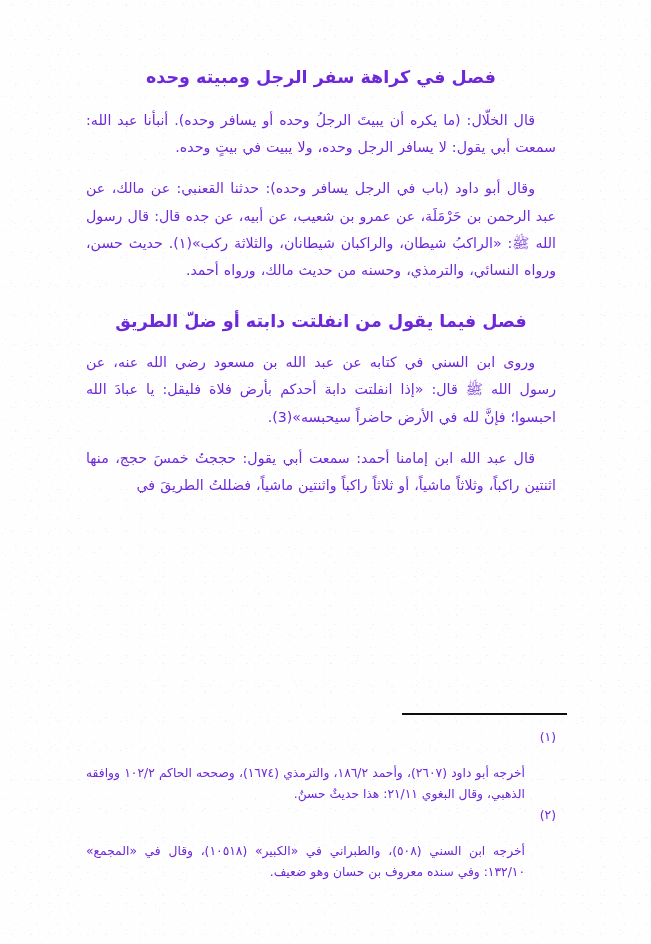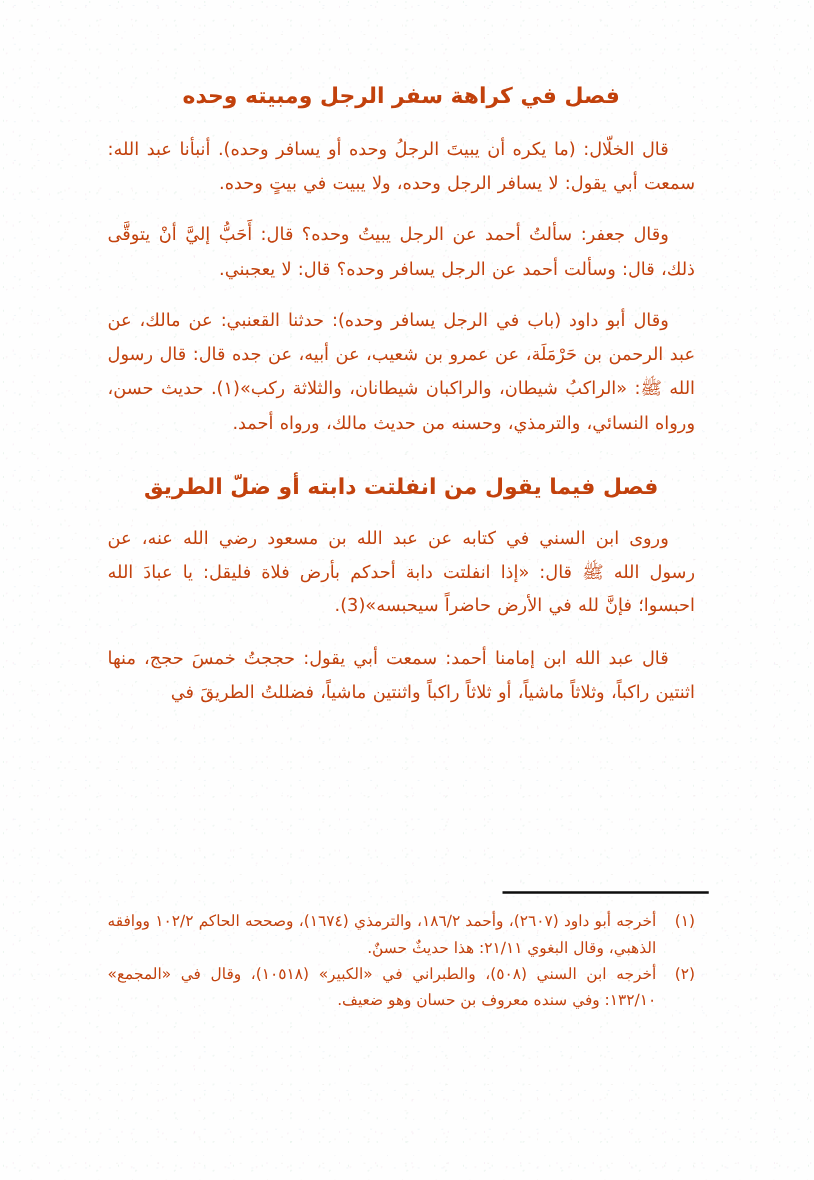--- a/index.html
+++ b/index.html
@@ -11,21 +11,21 @@
 
   
   #page {
     position: relative;
     width: 651px;
     height: 944px;
     margin: 0 auto;
     background-color: #fefefe;
     overflow: hidden;
     font-family: "DejaVu Sans", "Liberation Sans", sans-serif;
-    color: #c2410c;
+    color: #6d28d9;
     direction: rtl;
     text-align: justify;
   }
 
   
   #paper-grain {
     position: absolute;
     inset: 0;
     pointer-events: none;
     opacity: .42;
@@ -107,20 +107,21 @@
     flex: 0 0 auto;
     width: 27px;
     text-align: right;
     padding-left: 4px;
   }
 
   .footnote-text {
     flex: 1 1 auto;
     text-align: justify;
     text-justify: inter-word;
+    margin-top: 36px;
   }
 
   
   #page-number {
     position: absolute;
     top: 840px;
     left: 0;
     right: 0;
     text-align: center;
     font-size: 15px;
@@ -134,21 +135,20 @@
 <div id="page">
 
   <div id="paper-grain"></div>
 
   <div id="content">
 
     <h2 class="section-heading" id="heading-one">فصل في كراهة سفر الرجل ومبيته وحده</h2>
 
     <p class="body-paragraph">قال الخلّال: (ما يكره أن يبيتَ الرجلُ وحده أو يسافر وحده). أنبأنا عبد الله: سمعت أبي يقول: لا يسافر الرجل وحده، ولا يبيت في بيتٍ وحده.</p>
 
-    <p class="body-paragraph">وقال جعفر: سألتُ أحمد عن الرجل يبيتُ وحده؟ قال: أَحَبُّ إليَّ أنْ يتوقَّى ذلك، قال: وسألت أحمد عن الرجل يسافر وحده؟ قال: لا يعجبني.</p>
 
 
     <p class="body-paragraph">وقال أبو داود (باب في الرجل يسافر وحده): حدثنا القعنبي: عن مالك، عن عبد الرحمن بن حَرْمَلَة، عن عمرو بن شعيب، عن أبيه، عن جده قال: قال رسول الله ﷺ: «الراكبُ شيطان، والراكبان شيطانان، والثلاثة ركب»(١). حديث حسن، ورواه النسائي، والترمذي، وحسنه من حديث مالك، ورواه أحمد.</p>
 
     <h2 class="section-heading" id="heading-two">فصل فيما يقول من انفلتت دابته أو ضلّ الطريق</h2>
 
     <p class="body-paragraph">وروى ابن السني في كتابه عن عبد الله بن مسعود رضي الله عنه، عن رسول الله ﷺ قال: «إذا انفلتت دابة أحدكم بأرض فلاة فليقل: يا عبادَ الله احبسوا؛ فإنَّ لله في الأرض حاضراً سيحبسه»(3).</p>
 
     <p class="body-paragraph">قال عبد الله ابن إمامنا أحمد: سمعت أبي يقول: حججتُ خمسَ حجج، منها اثنتين راكباً، وثلاثاً ماشياً، أو ثلاثاً راكباً واثنتين ماشياً، فضللتُ الطريقَ في</p>
 

